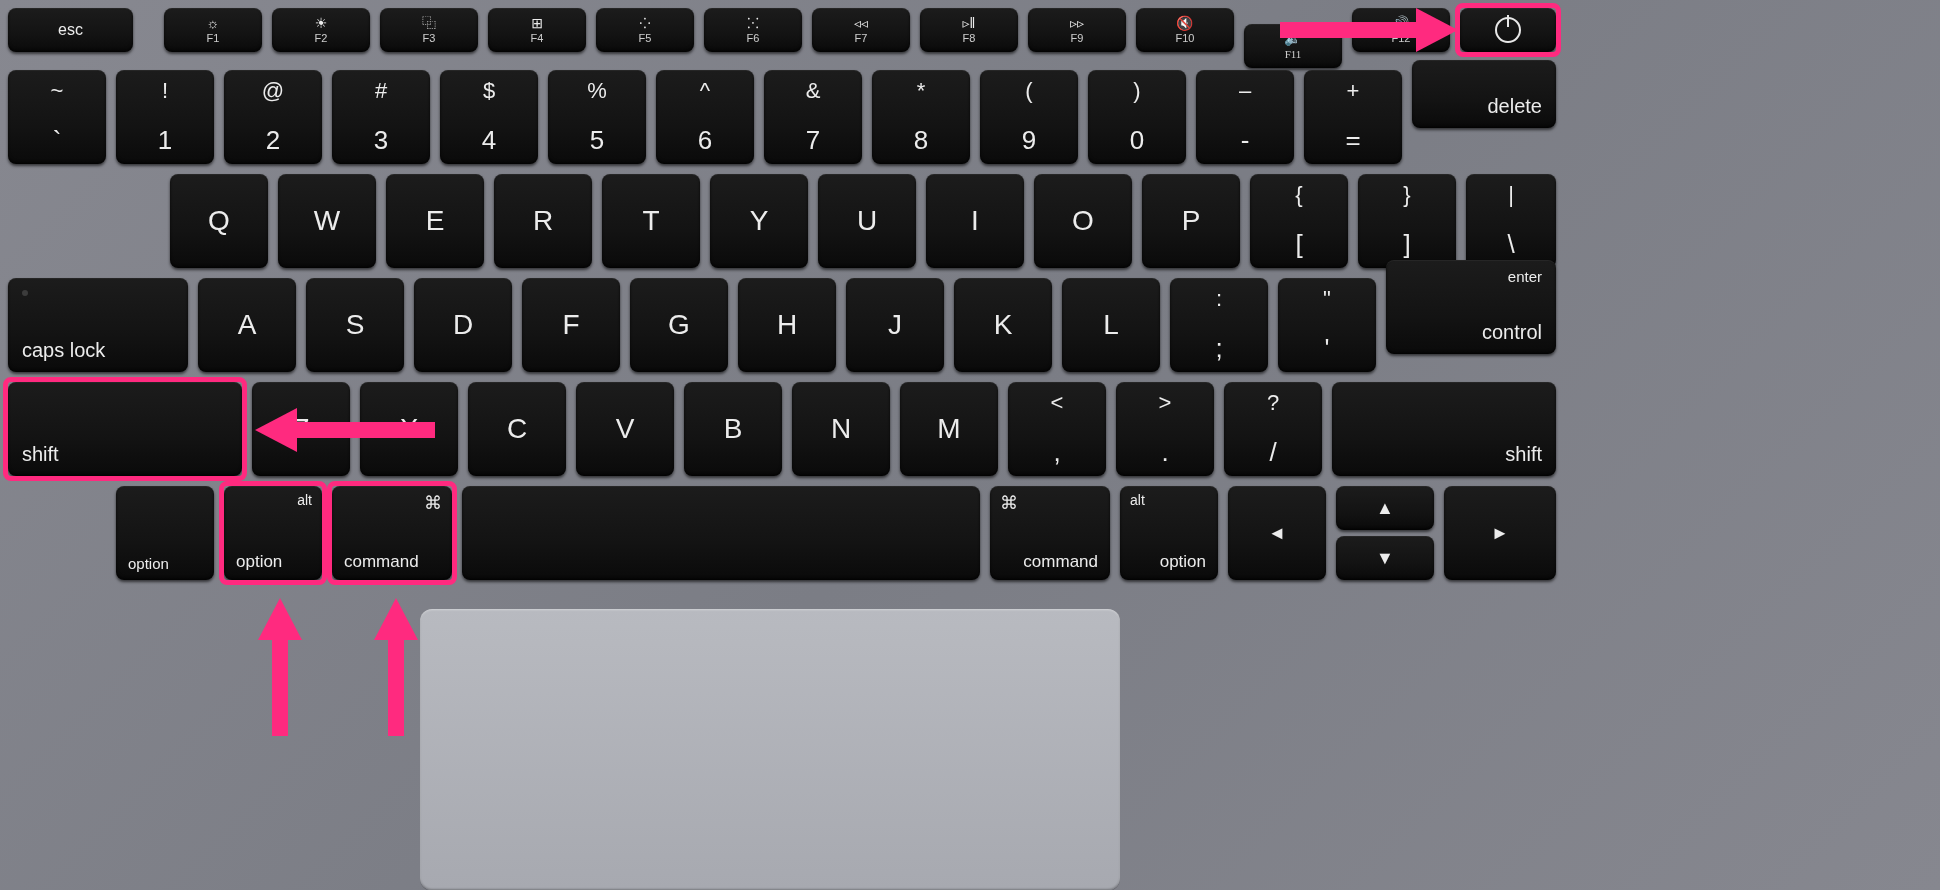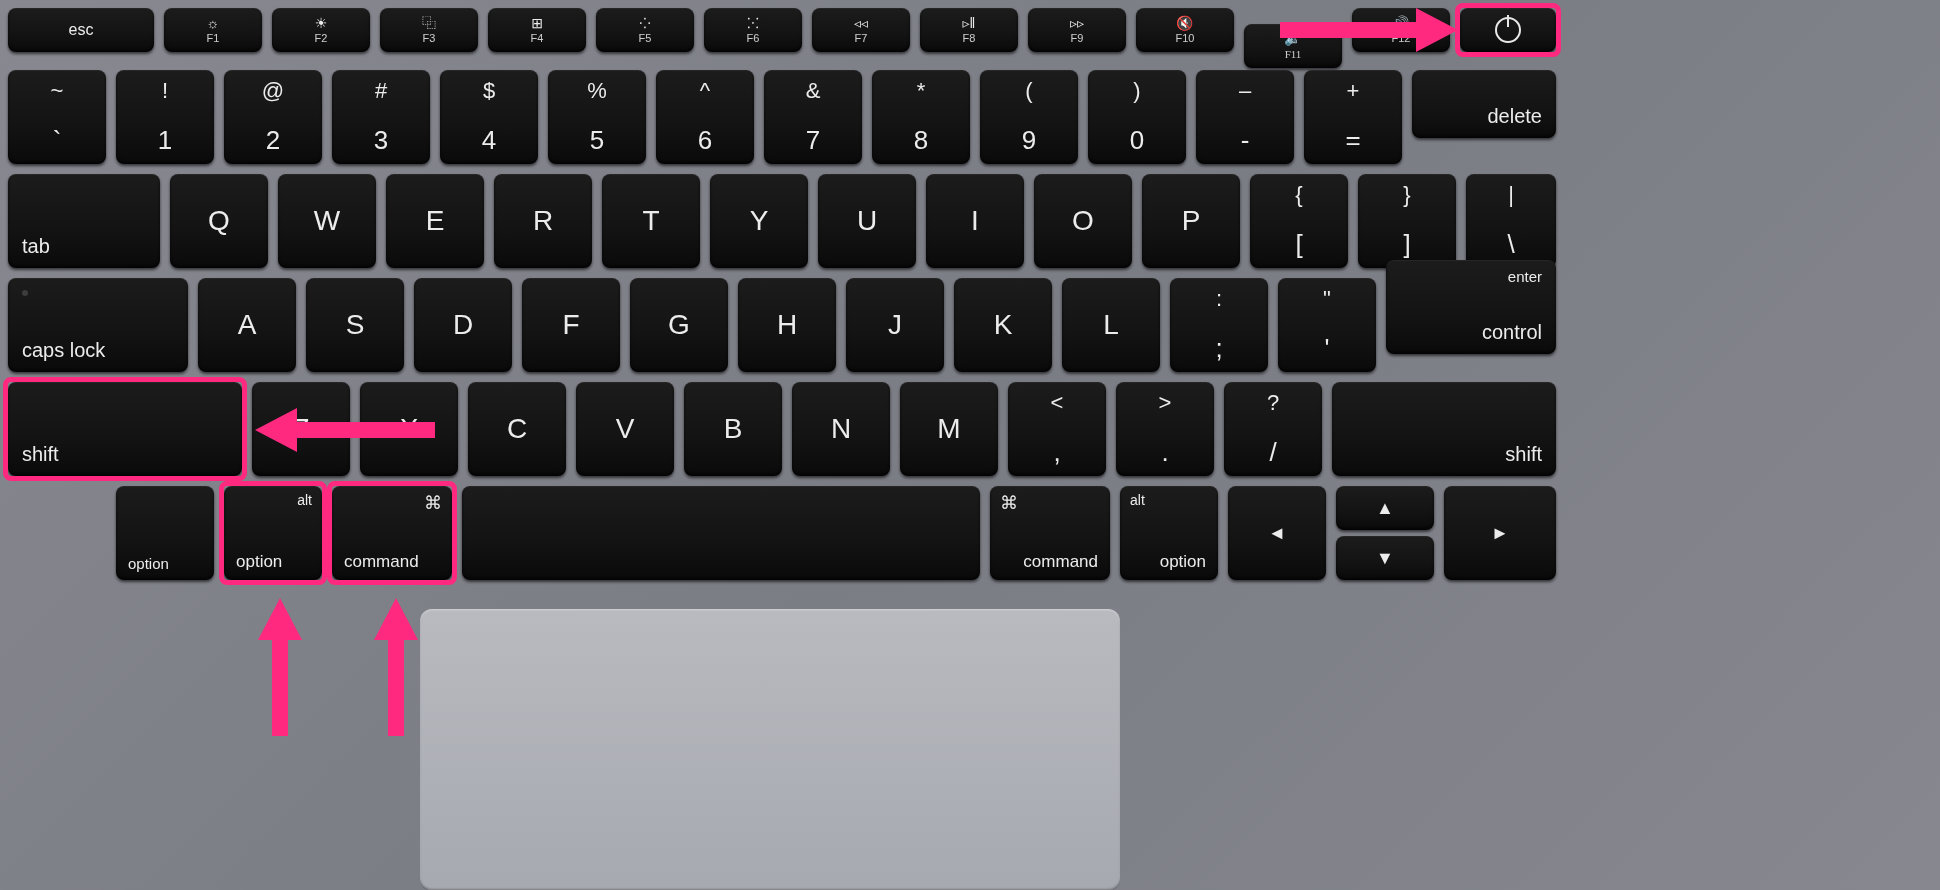--- a/index.html
+++ b/index.html
@@ -65,21 +65,21 @@
   .pwr{width:22px;height:22px;border:2px solid #e8e8e8;border-radius:50%;
        position:relative;}
   .pwr::after{content:"";position:absolute;left:50%;top:-4px;width:2px;height:12px;
        background:#e8e8e8;transform:translateX(-50%);}
 </style>
 </head>
 <body>
 
 <div class="stage">
 
-  <div class="key fk" style="left:8px;top:8px;width:146px;text-align:right;">
+  <div class="key fk" style="left:8px;top:8px;width:125px;text-align:right;">
     <span style="font-size:16px">esc</span>
   </div>
   <div class="key fk" style="left:164px;top:8px;width:98px;">
     <span class="ico">☼</span>
     <span class="sub">F1</span>
     </div>
   <div class="key fk" style="left:272px;top:8px;width:98px;">
     <span class="ico">☀</span>
     <span class="sub">F2</span>
     </div>
@@ -172,27 +172,24 @@
       <div class="botlab">0</div>
     </div>
   <div class="key" style="left:1196px;top:70px;width:98px;height:94px;">
     <div class="toplab">–</div>
       <div class="botlab">-</div>
     </div>
   <div class="key" style="left:1304px;top:70px;width:98px;height:94px;">
     <div class="toplab">+</div>
       <div class="botlab">=</div>
     </div>
-  <div class="key" style="left:1412px;top:70px;width:144px;height:68px;">
+  <div class="key" style="left:1412px;top:60px;width:144px;height:68px;">
     <div class="br">delete</div>
     </div>
 
-  <div class="key" style="left:8px;top:174px;width:152px;height:94px;">
-    <div class="bl">tab</div>
-    </div>
   <div class="key" style="left:170px;top:174px;width:98px;height:94px;">
       <div class="onec">Q</div>
     </div>
   <div class="key" style="left:278px;top:174px;width:98px;height:94px;">
       <div class="onec">W</div>
     </div>
   <div class="key" style="left:386px;top:174px;width:98px;height:94px;">
       <div class="onec">E</div>
     </div>
   <div class="key" style="left:494px;top:174px;width:98px;height:94px;">

